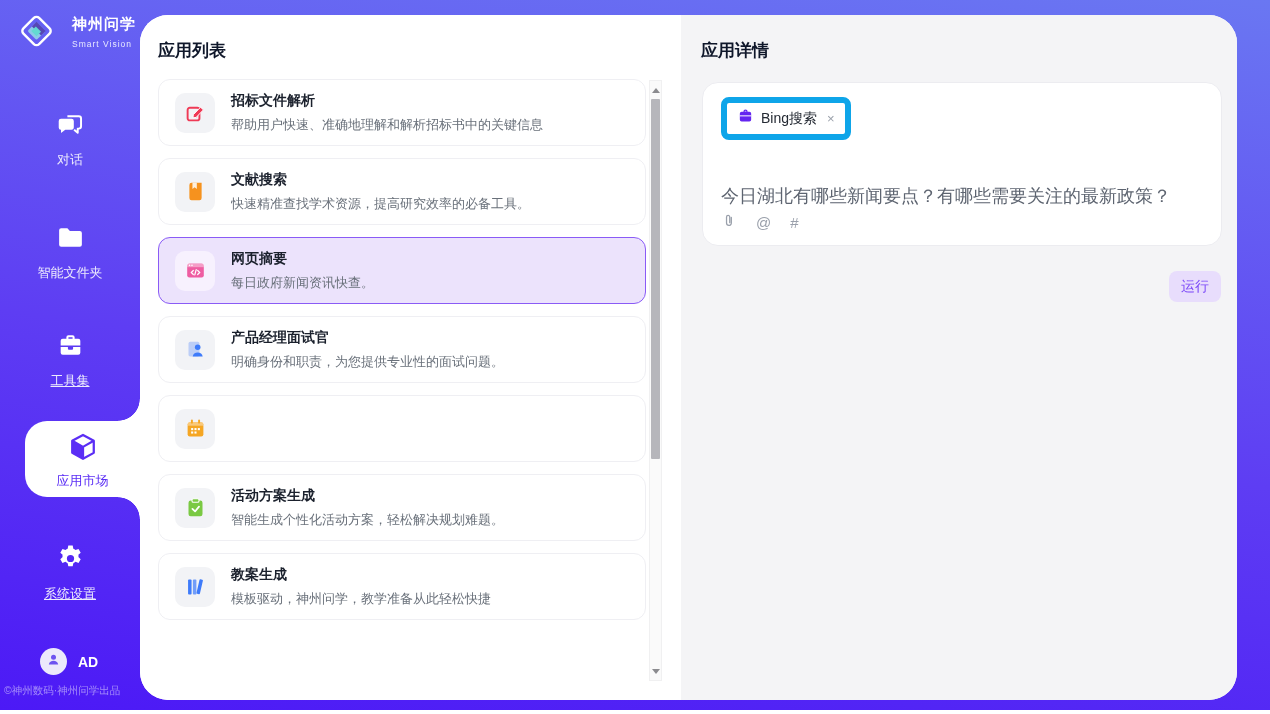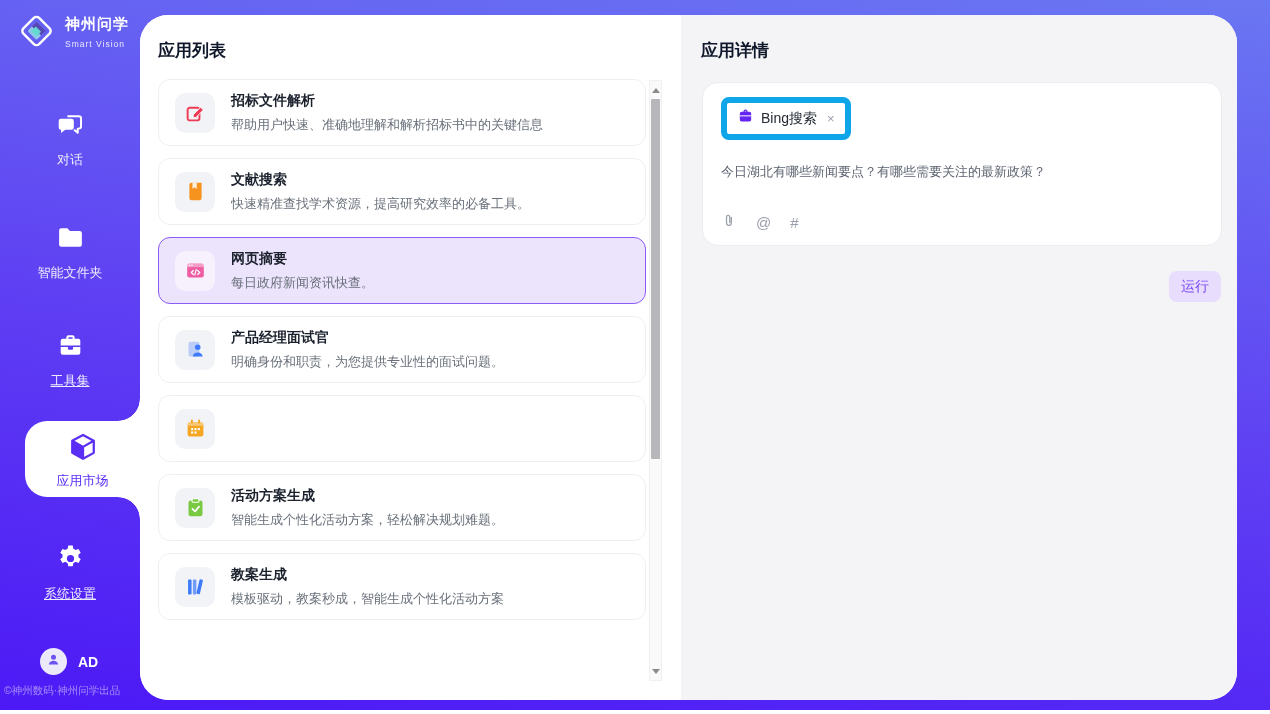--- a/index.html
+++ b/index.html
@@ -7,21 +7,21 @@
     width:1270px;height:714px;overflow:hidden;background:#ffffff;
     font-family:"Liberation Sans","DejaVu Sans",sans-serif;
     -webkit-font-smoothing:antialiased;position:relative;
   }
   .frame{
     position:absolute;left:0;top:0;width:1270px;height:710px;
     background:linear-gradient(188deg,#6a77f2 0%,#5e3df3 55%,#4c19f6 100%);
   }
   
   .sidebar{position:absolute;left:0;top:0;width:140px;height:710px;}
-  .logo{position:absolute;left:18px;top:11px;display:flex;align-items:center;gap:10px;}
+  .logo{position:absolute;left:18px;top:11px;display:flex;align-items:center;gap:17px;}
   .logo-name{font-size:15px;font-weight:bold;color:#fff;letter-spacing:1px;line-height:17px;}
   .logo-sub{font-size:8.5px;color:#e8e9ff;letter-spacing:1px;}
   .nav-item{position:absolute;left:0;width:140px;text-align:center;cursor:pointer;}
   .nav-item .nav-label{display:block;margin-top:7px;font-size:13px;color:#eceafd;}
   .nav-item.underlined .nav-label{text-decoration:underline;}
   .bubble{
     position:absolute;left:25px;top:421px;width:115px;height:76px;background:#fff;
     border-radius:22px 0 0 22px;text-align:center;cursor:pointer;
   }
   .bubble::before{content:'';position:absolute;right:0;top:-22px;width:22px;height:22px;
@@ -69,21 +69,21 @@
   
   .detail-card{
     position:absolute;left:21px;top:67px;width:520px;height:164px;box-sizing:border-box;
     background:#fff;border:1px solid #ececf0;border-radius:16px;
     padding:14px 18px 12px;display:flex;flex-direction:column;
   }
   .tag{display:inline-flex;align-items:center;gap:7px;width:max-content;
     border:6px solid #0ea5e9;border-radius:8px;padding:5px 10px;background:#fff;cursor:pointer;}
   .tag-label{font-size:14px;color:#242a33;}
   .tag-x{font-size:13px;color:#9aa0aa;margin-left:3px;cursor:pointer;line-height:1;}
-  .prompt{margin-top:22px;font-size:13px;color:#5d6470;line-height:1.5;cursor:text;}
+  .prompt{margin-top:43px;font-size:18px;color:#5d6470;line-height:1.5;cursor:text;}
   .attach-row{margin-top:auto;display:flex;align-items:center;gap:19px;color:#9aa0ab;}
   .attach-glyph{font-size:15px;color:#9aa0ab;cursor:pointer;}
   .run-btn{
     position:absolute;top:256px;right:16px;width:52px;height:31px;
     background:#e8ddfc;color:#7b48f8;border:none;border-radius:8px;
     font-size:14px;display:flex;align-items:center;justify-content:center;cursor:pointer;
     font-family:inherit;
   }
 </style>
 </head>
@@ -265,21 +265,21 @@
           <div class="card">
     <div class="tile">
               <svg width="21" height="21" viewBox="0 0 24 24">
     <rect x="3.5" y="4" width="4" height="17" rx="1" fill="#3e7bfa"></rect>
     <rect x="9" y="4" width="4" height="17" rx="1" fill="#3e7bfa" opacity=".72"></rect>
     <rect x="14.8" y="3.8" width="4" height="17" rx="1" fill="#3e7bfa" transform="rotate(13 16.8 12.3)"></rect>
               </svg>
             </div>
     <div class="card-text">
       <div class="card-title">教案生成</div>
-      <div class="card-desc">模板驱动，教案秒成，智能生成个性化活动方案</div>
+      <div class="card-desc">模板驱动，神州问学，教学准备从此轻松快捷</div>
     </div>
   </div>
         </div>
       <div class="scrollbar">
         <div class="sb-btn sb-up">
             <span class="tri-up"></span>
           </div>
         <div class="sb-thumb"></div>
         <div class="sb-btn sb-down">
             <span class="tri-down"></span>

